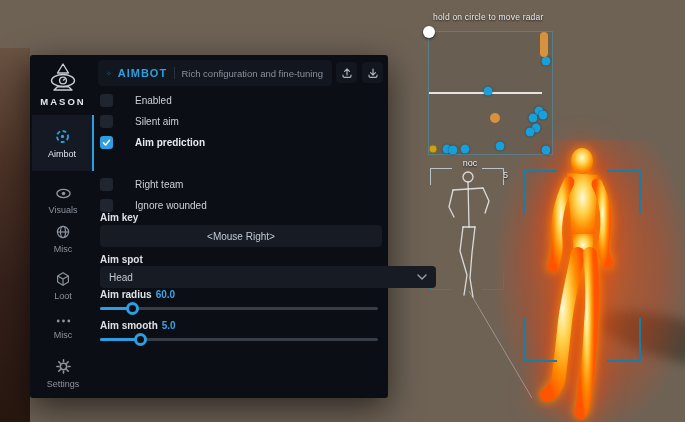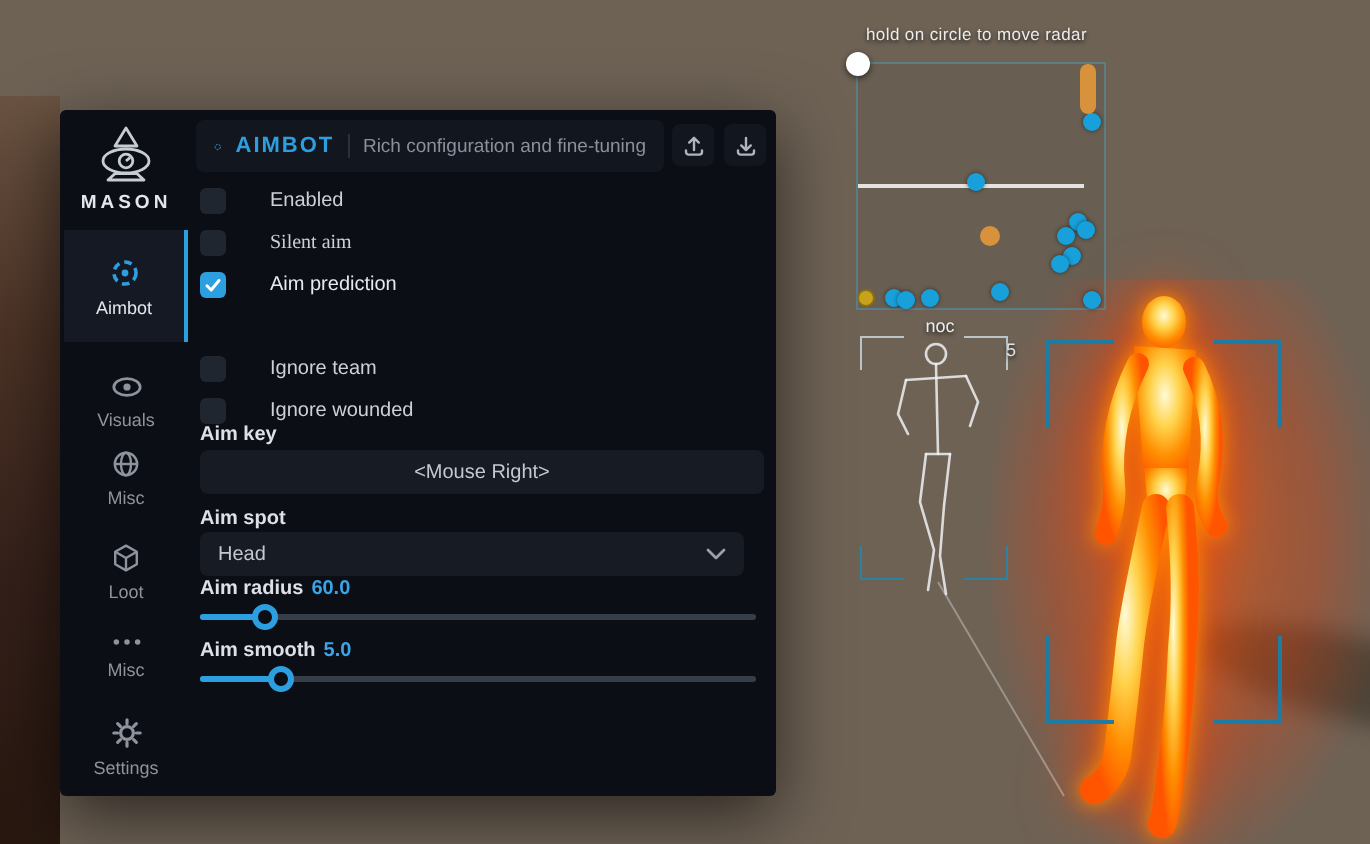--- a/index.html
+++ b/index.html
@@ -80,32 +80,32 @@
     display:flex; align-items:center; justify-content:center; cursor:pointer; }
   .btn-upload { left:240px; } .btn-download { left:266px; }
 
   .chk-row { position:absolute; left:4px; width:280px; height:21px; display:flex; align-items:center; gap:22px; cursor:pointer; }
   .chk-box { width:13px; height:13px; border-radius:3px; background:#20262f; flex:none;
     display:flex; align-items:center; justify-content:center; }
   .chk-row.checked .chk-box { background:#2d9fe0; }
   .chk-box svg { display:none; }
   .chk-row.checked .chk-box svg { display:block; }
   .chk-lbl { font-size:10px; color:#ccd1d9; }
-  .chk-row.checked .chk-lbl { color:#e6eaef; font-weight:normal; }
-  .cr-0{top:35px;} .cr-1{top:56px;font-family:Liberation Serif, serif;} .cr-2{top:77px;} .cr-3{top:98px;} .cr-4{top:119px;} .cr-5{top:140px;}
+  .chk-row.checked .chk-lbl { color:#e6eaef; font-weight:bold; }
+  .cr-0{top:35px;} .cr-1{top:56px;} .cr-2{top:77px;} .cr-3{top:98px;} .cr-4{top:119px;} .cr-5{top:140px;}
 
   .sec-lbl { position:absolute; left:4px; font-size:10px; font-weight:bold; color:#dde1e7; }
   .lbl-key { top:157px; } .lbl-spot { top:199px; }
   .lbl-radius { top:234px; } .lbl-smooth { top:265px; }
   .sec-lbl .val { color:#3aa4e8; font-weight:bold; margin-left:4px; }
 
   .keybind { position:absolute; left:4px; top:170px; width:282px; height:22px; background:#161b24;
     border-radius:4px; display:flex; align-items:center; justify-content:center;
     font-size:10px; color:#c3c9d2; cursor:pointer; }
-  .select { position:absolute; left:4px; top:211px; width:272px; height:22px; background:#161b24;
+  .select { position:absolute; left:4px; top:211px; width:336px; height:22px; background:#161b24;
     border-radius:4px; display:flex; align-items:center; padding:0 9px;
     font-size:10px; color:#c3c9d2; cursor:pointer; }
   .select .chev { margin-left:auto; display:flex; }
 
   .slider { position:absolute; left:4px; width:278px; height:14px; cursor:pointer; }
   .sl-0 { top:246px; } .sl-1 { top:277px; }
   .slider .track { position:absolute; left:0; right:0; top:6px; height:3px; border-radius:2px; background:#373e48; }
   .slider .fill { position:absolute; left:0; top:6px; height:3px; border-radius:2px; background:#2d9fe0; }
   .slider .thumb { position:absolute; top:1px; width:13px; height:13px; border-radius:50%;
     background:#0b0e14; border:3.5px solid #2d9fe0; }
@@ -311,21 +311,21 @@
       <div class="chk-row cr-2 checked">
         <span class="chk-box">
             <svg width="9" height="9" viewBox="0 0 12 12">
               <path d="M2 6.5 L4.8 9.3 L10 3" fill="none" stroke="#fff" stroke-width="2" stroke-linecap="round" stroke-linejoin="round"></path>
             </svg>
           </span>
         <span class="chk-lbl">Aim prediction</span>
       </div>
       <div class="chk-row cr-4">
         <span class="chk-box"></span>
-        <span class="chk-lbl">Ignore team</span>
+        <span class="chk-lbl">Right team</span>
       </div>
       <div class="chk-row cr-5">
         <span class="chk-box"></span>
         <span class="chk-lbl">Ignore wounded</span>
       </div>
 
       <div class="sec-lbl lbl-key">Aim key</div>
       <div class="keybind">&lt;Mouse Right&gt;</div>
 
       <div class="sec-lbl lbl-spot">Aim spot</div>

